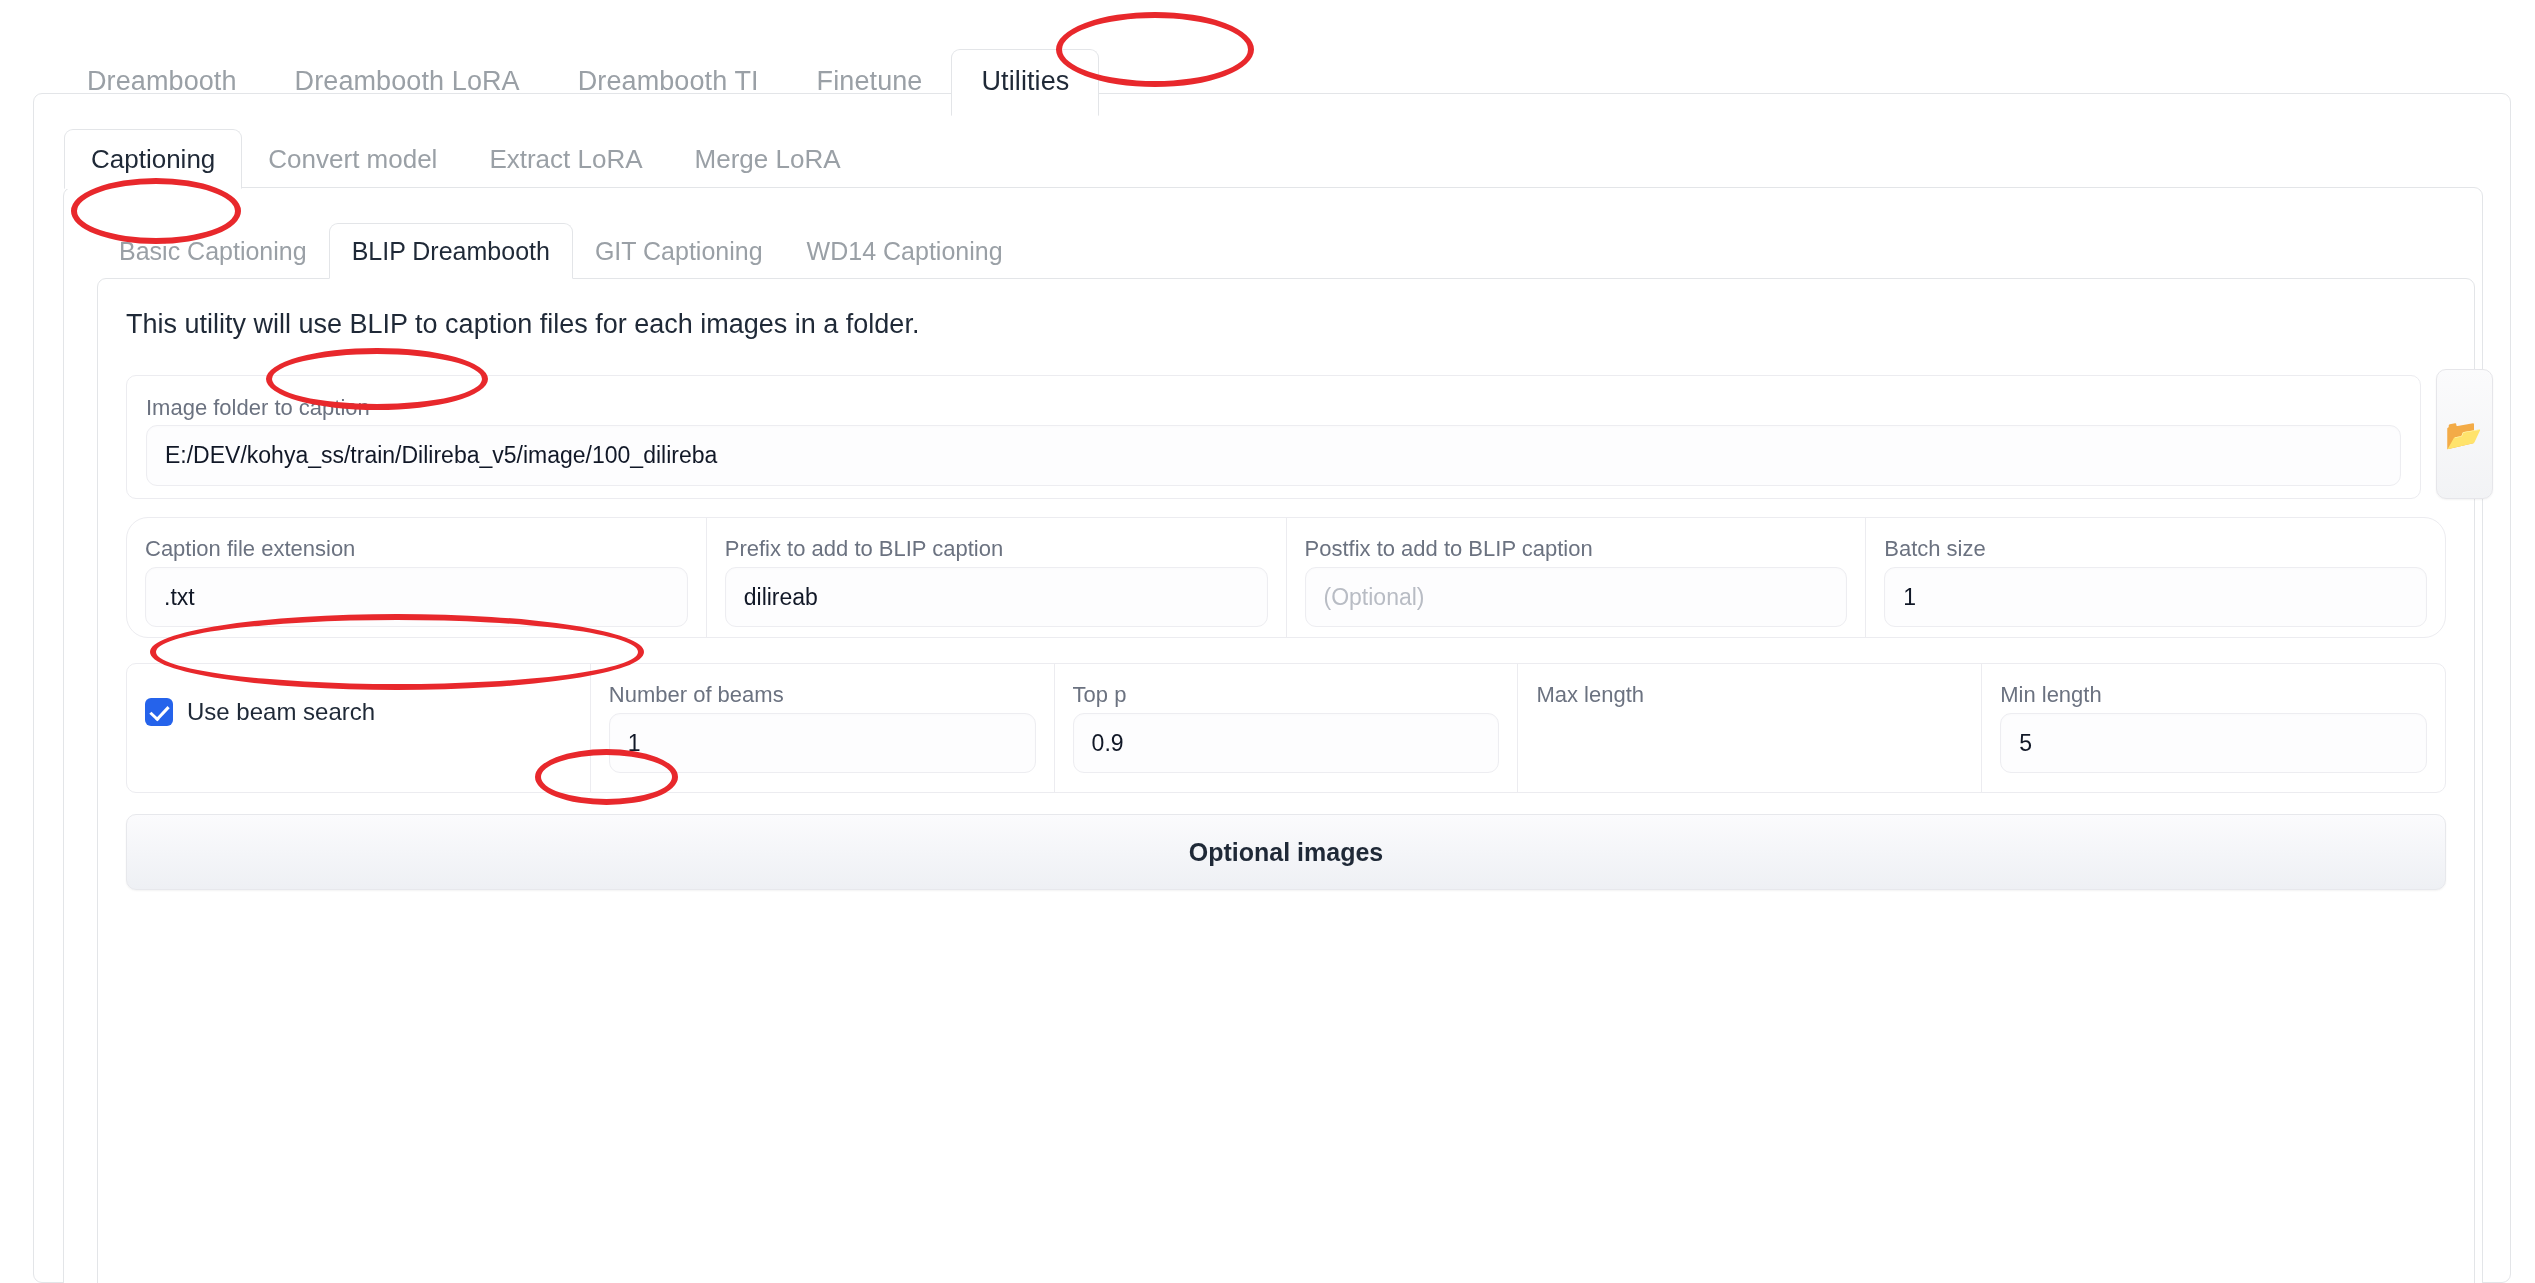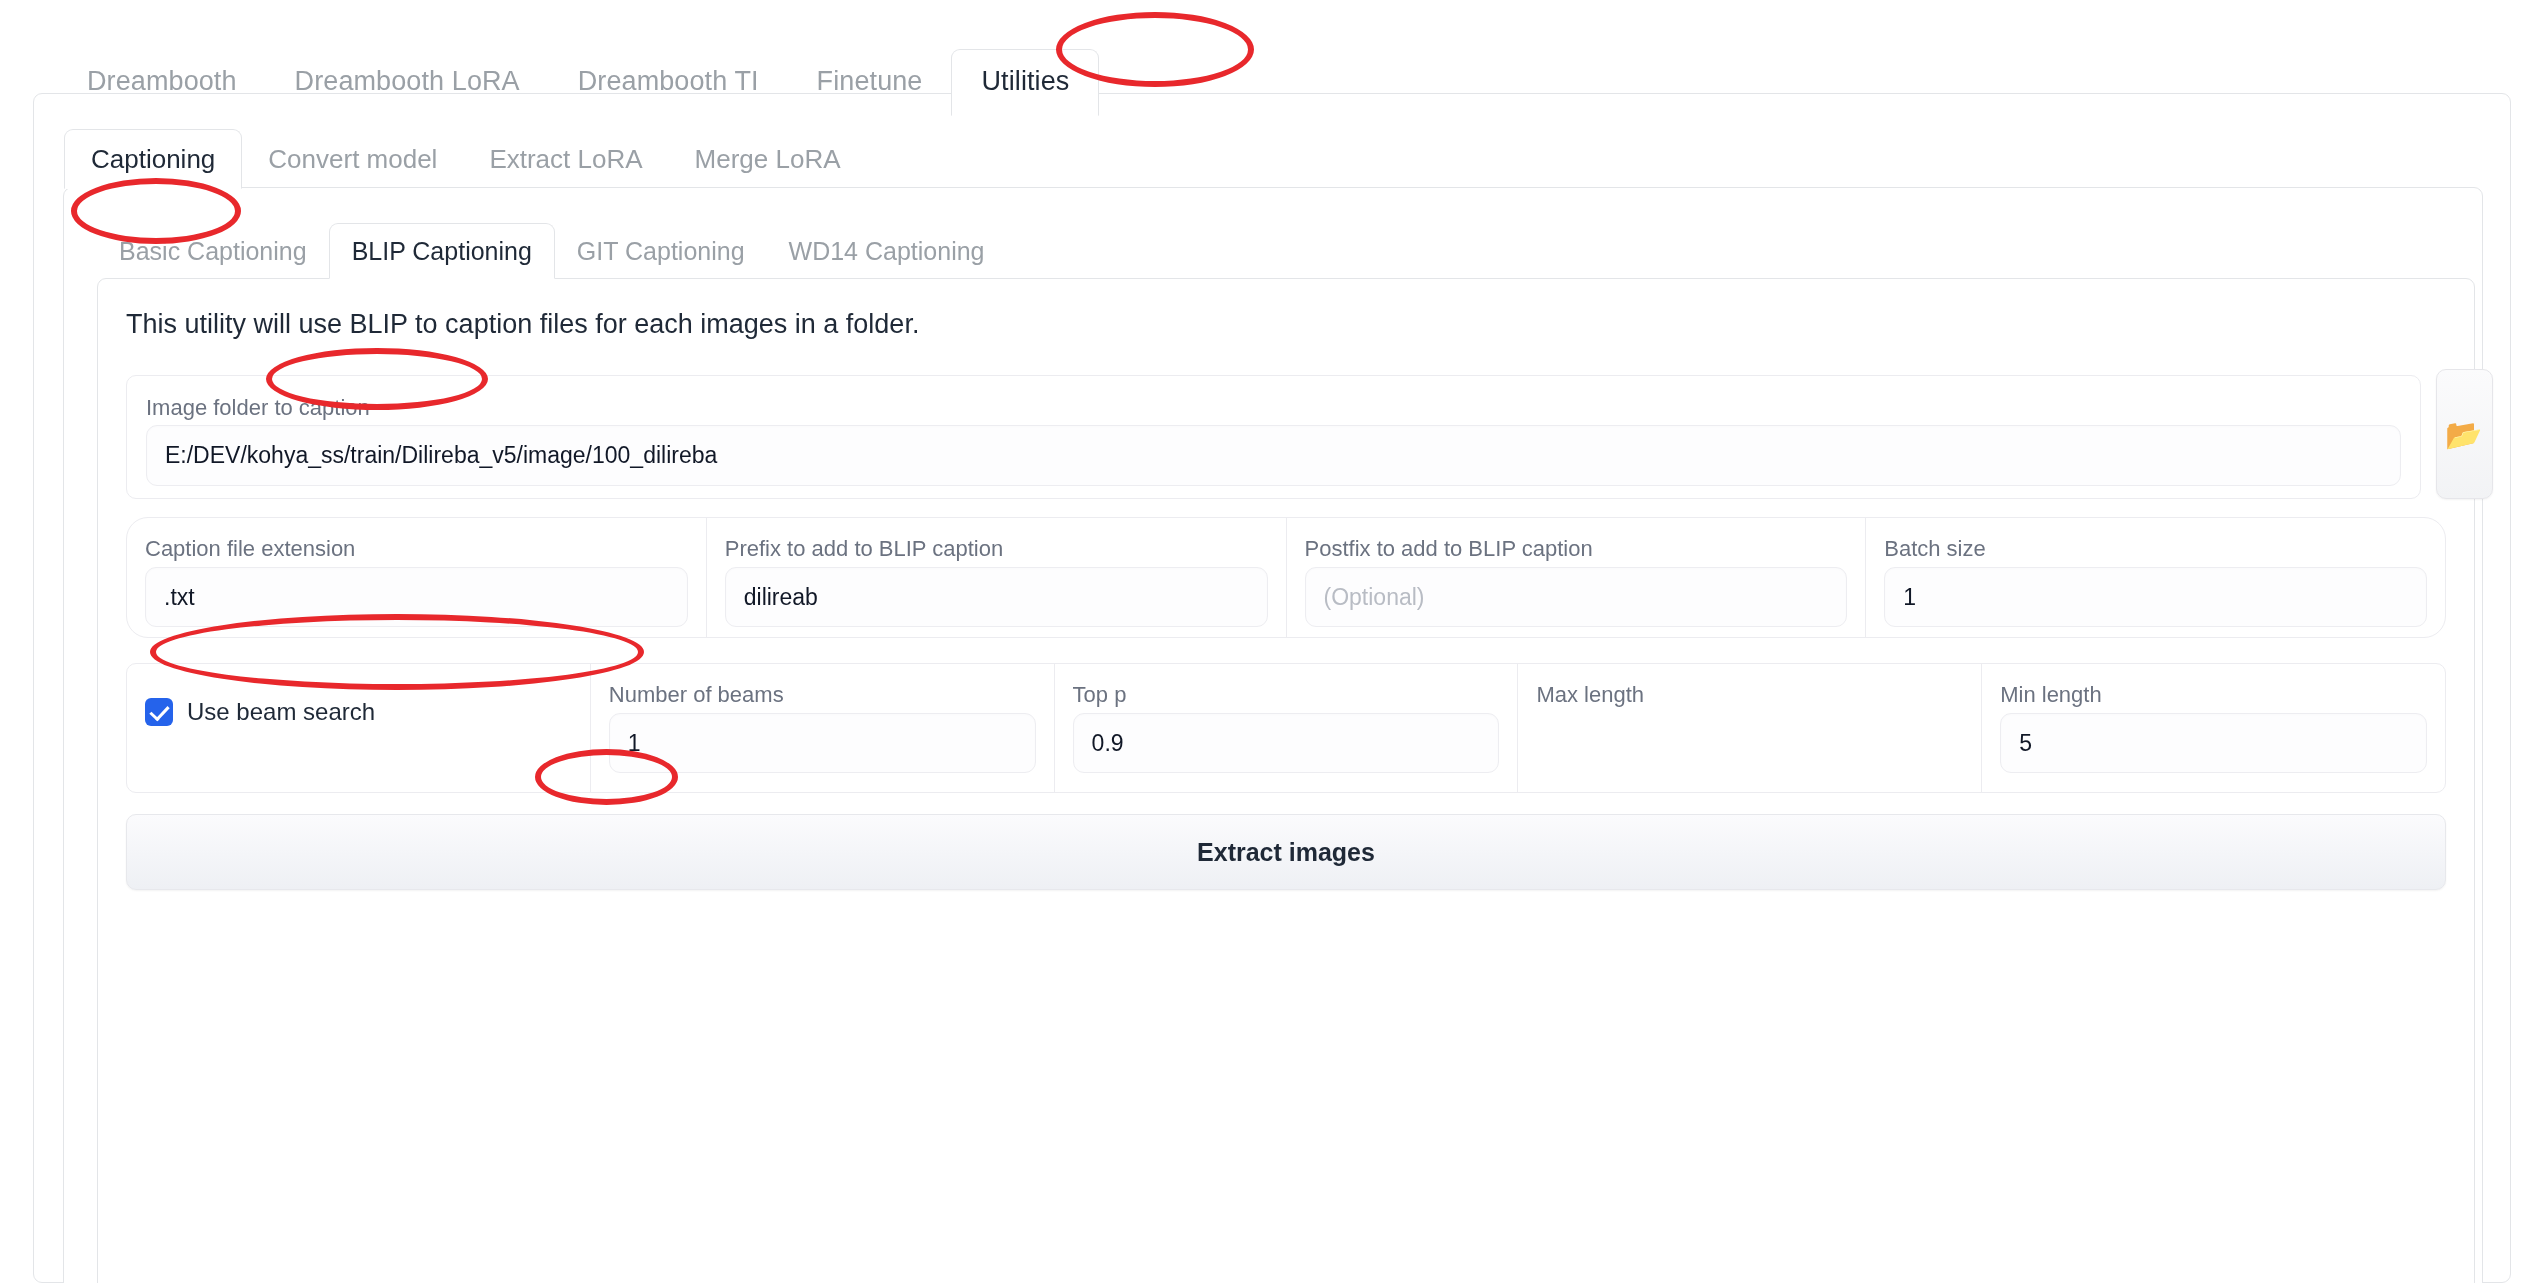--- a/index.html
+++ b/index.html
@@ -276,21 +276,21 @@
       <div class="tab-l2 active">Captioning</div>
       <div class="tab-l2">Convert model</div>
       <div class="tab-l2">Extract LoRA</div>
       <div class="tab-l2">Merge LoRA</div>
     </div>
 
     <div class="panel-l2">
 
       <div class="tabbar-l3">
         <div class="tab-l3">Basic Captioning</div>
-        <div class="tab-l3 active">BLIP Captioning</div>
+        <div class="tab-l3 active">BLIP Dreambooth</div>
         <div class="tab-l3">GIT Captioning</div>
         <div class="tab-l3">WD14 Captioning</div>
       </div>
 
       <div class="panel-l3">
 
         <div class="util-desc">This utility will use BLIP to caption files for each images in a folder.</div>
 
         <div class="group" id="folder-group">
           <div class="field-label" id="folder-label">Image folder to caption</div>
@@ -337,21 +337,21 @@
           </div>
           <div class="cell">
             <div class="field-label">Max length</div>
           </div>
           <div class="cell">
             <div class="field-label">Min length</div>
             <div class="textbox tb">5</div>
           </div>
         </div>
 
-        <div id="caption-btn">Extract images</div>
+        <div id="caption-btn">Optional images</div>
 
         <div class="anno" id="anno-folderpath"></div>
         <div class="anno" id="anno-prefix"></div>
       </div>
 
       <div class="anno" id="anno-blip"></div>
     </div>
 
     <div class="anno" id="anno-captioning"></div>
   </div>

